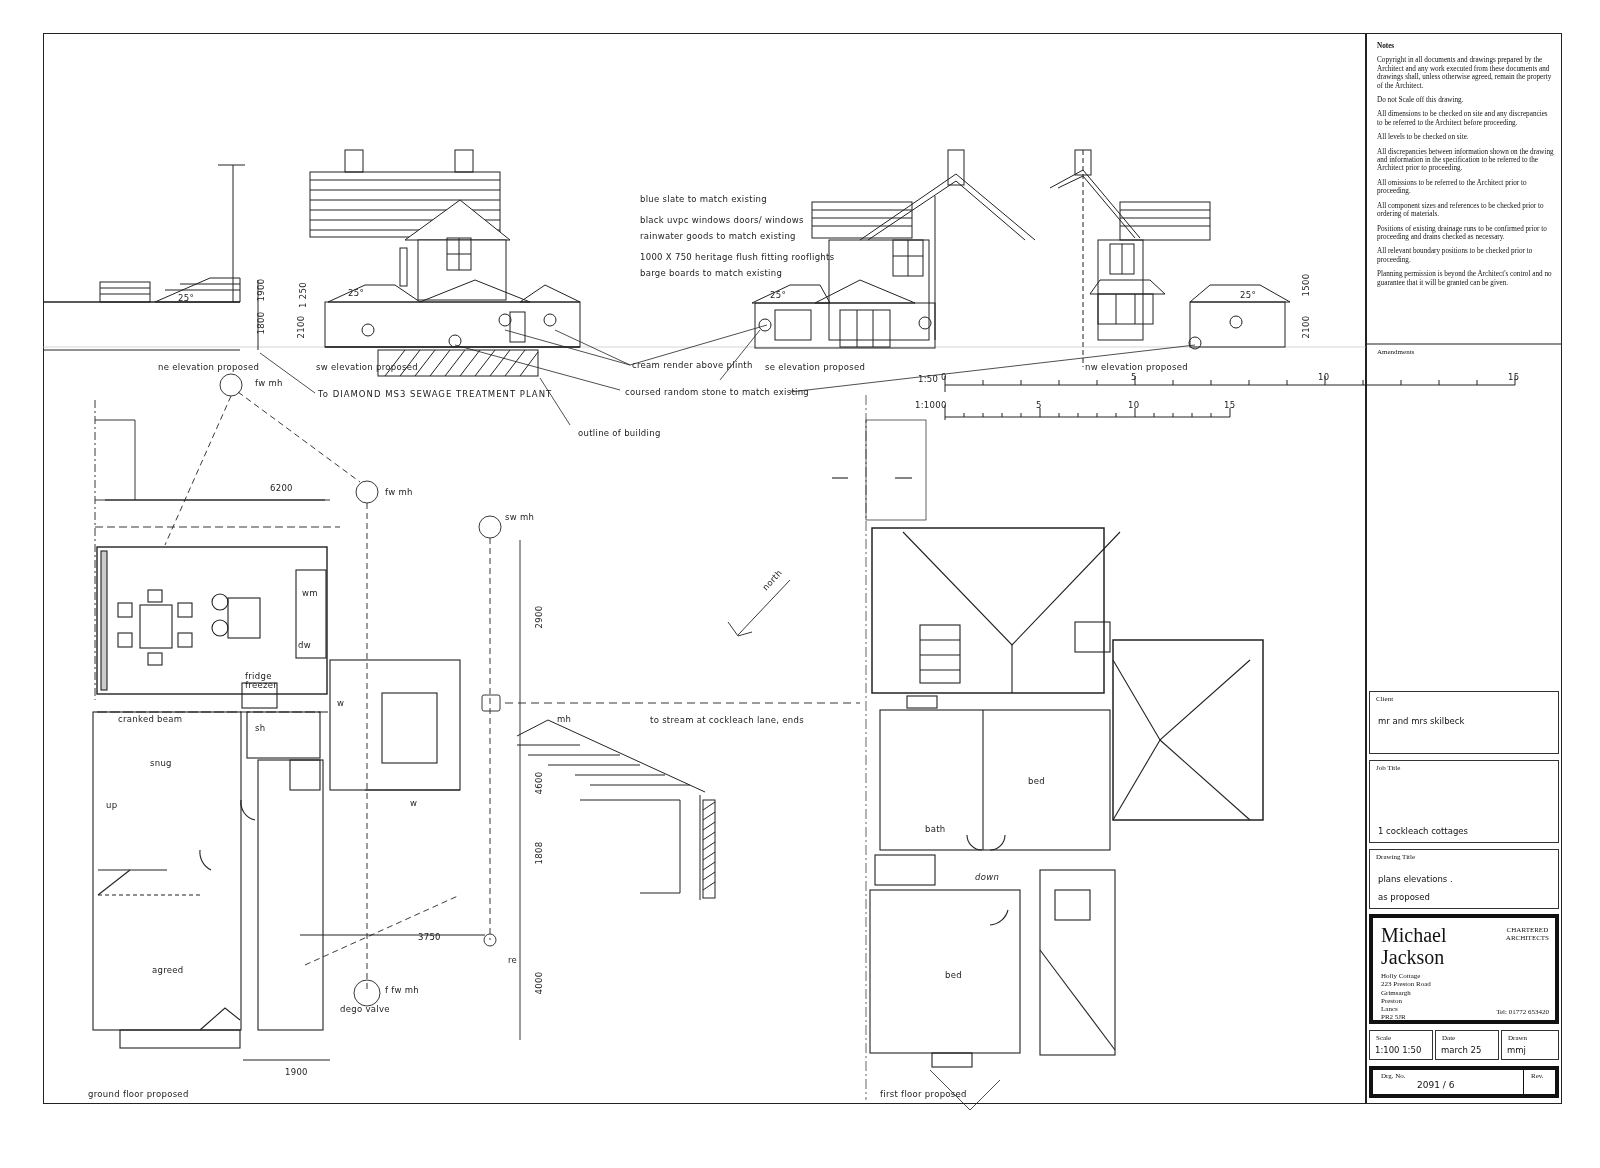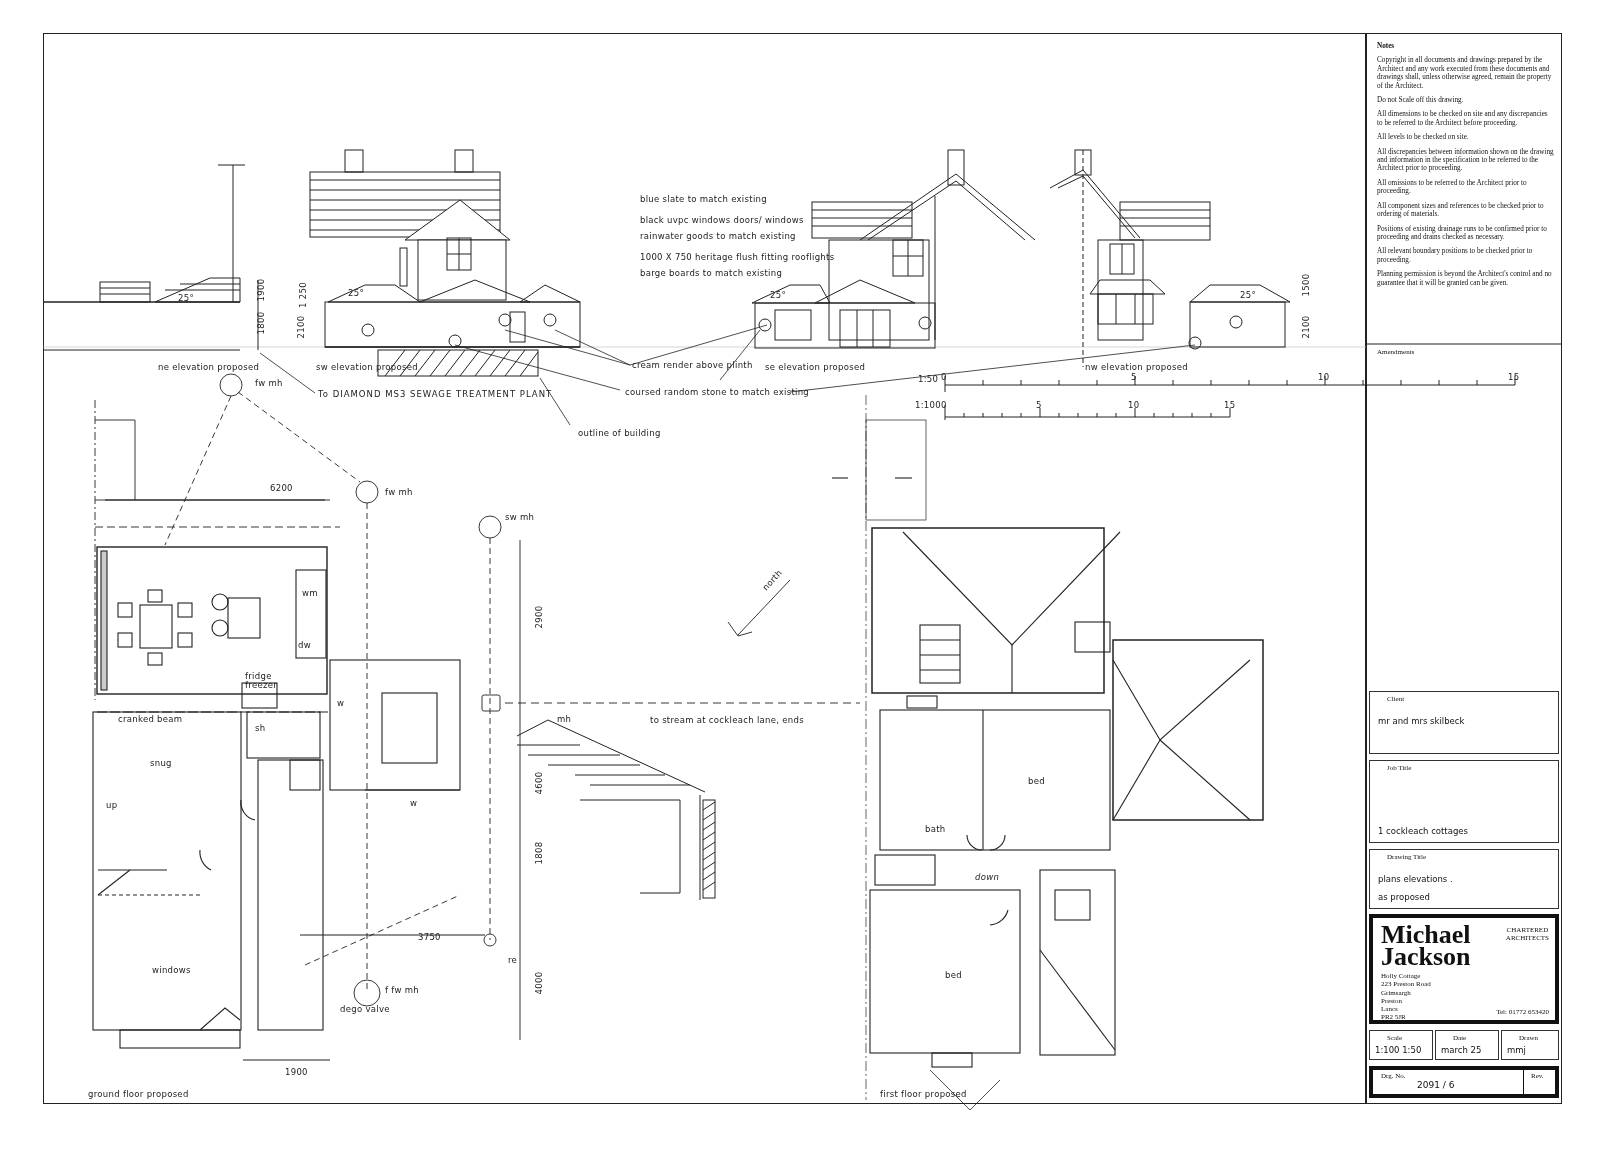--- a/index.html
+++ b/index.html
@@ -5,24 +5,24 @@
   html,body{margin:0;padding:0;background:#fff;}
   body{width:1600px;height:1168px;position:relative;overflow:hidden;font-family:"DejaVu Sans",sans-serif;color:#111;}
   .frame{position:absolute;left:43px;top:33px;width:1323px;height:1071px;border:1.5px solid #222;box-sizing:border-box;}
   .sidebar{position:absolute;left:1366px;top:33px;width:196px;height:1071px;border:1.5px solid #222;border-left:1.5px solid #222;box-sizing:border-box;}
   .hand{font-family:"DejaVu Sans",sans-serif;font-size:8.5px;letter-spacing:0.3px;position:absolute;white-space:nowrap;color:#222;}
   .notes{position:absolute;left:10px;top:8px;width:178px;font-family:"Liberation Serif",serif;font-size:7.2px;line-height:8.4px;}
   .notes .h{font-weight:bold;margin-bottom:6px;}
   .notes p{margin:0 0 6px 0;}
   .amend-label{position:absolute;left:10px;top:314px;font-family:"Liberation Serif",serif;font-size:7px;}
   .box{position:absolute;border:1.2px solid #333;box-sizing:border-box;}
-  .box .lbl{position:absolute;left:6px;top:3px;font-family:"Liberation Serif",serif;font-size:7px;margin-left:11px;}
+  .box .lbl{position:absolute;left:6px;top:3px;font-family:"Liberation Serif",serif;font-size:7px;}
   .box .val{position:absolute;left:8px;font-size:8.5px;font-family:"DejaVu Sans",sans-serif;}
   .logo{position:absolute;left:2px;top:880px;width:190px;height:110px;border:4px solid #111;box-sizing:border-box;}
-  .logo .name{position:absolute;left:8px;top:6px;font-family:"Liberation Serif",serif;font-size:26px;line-height:22px;font-weight:bold;}
+  .logo .name{position:absolute;left:8px;top:6px;font-family:"Liberation Serif",serif;font-size:20px;line-height:22px;}
   .logo .ca{position:absolute;right:6px;top:8px;font-family:"Liberation Serif",serif;font-size:7px;text-align:center;line-height:8px;}
   .logo .addr{position:absolute;left:8px;top:54px;font-family:"Liberation Serif",serif;font-size:7px;line-height:8.3px;}
   .logo .tel{position:absolute;right:6px;bottom:4px;font-family:"Liberation Serif",serif;font-size:7px;}
   .drg{position:absolute;left:2px;top:1032px;width:190px;height:32px;border:4px solid #111;box-sizing:border-box;}
   svg{position:absolute;left:0;top:0;}
 </style>
 </head>
 <body>
 
 <div class="frame"></div>
@@ -323,21 +323,21 @@
 <span class="hand" style="left:1508px;top:372px;">15</span>
 <span class="hand" style="left:915px;top:400px;">1:100</span>
 <span class="hand" style="left:941px;top:400px;">0</span>
 <span class="hand" style="left:1036px;top:400px;">5</span>
 <span class="hand" style="left:1128px;top:400px;">10</span>
 <span class="hand" style="left:1224px;top:400px;">15</span>
 
 <span class="hand" style="left:88px;top:1089px;">ground floor proposed</span>
 <span class="hand" style="left:118px;top:714px;">cranked beam</span>
 <span class="hand" style="left:150px;top:758px;">snug</span>
-<span class="hand" style="left:152px;top:965px;">windows</span>
+<span class="hand" style="left:152px;top:965px;">agreed</span>
 <span class="hand" style="left:255px;top:723px;">sh</span>
 <span class="hand" style="left:302px;top:588px;">wm</span>
 <span class="hand" style="left:298px;top:640px;">dw</span>
 <span class="hand" style="left:245px;top:672px;line-height:9px;white-space:normal;width:40px;">fridge freezer</span>
 <span class="hand" style="left:106px;top:800px;">up</span>
 <span class="hand" style="left:337px;top:698px;">w</span>
 <span class="hand" style="left:410px;top:798px;">w</span>
 <span class="hand" style="left:270px;top:483px;">6200</span>
 <span class="hand" style="left:528px;top:612px;transform:rotate(-90deg);">2900</span>
 <span class="hand" style="left:528px;top:778px;transform:rotate(-90deg);">4600</span>

